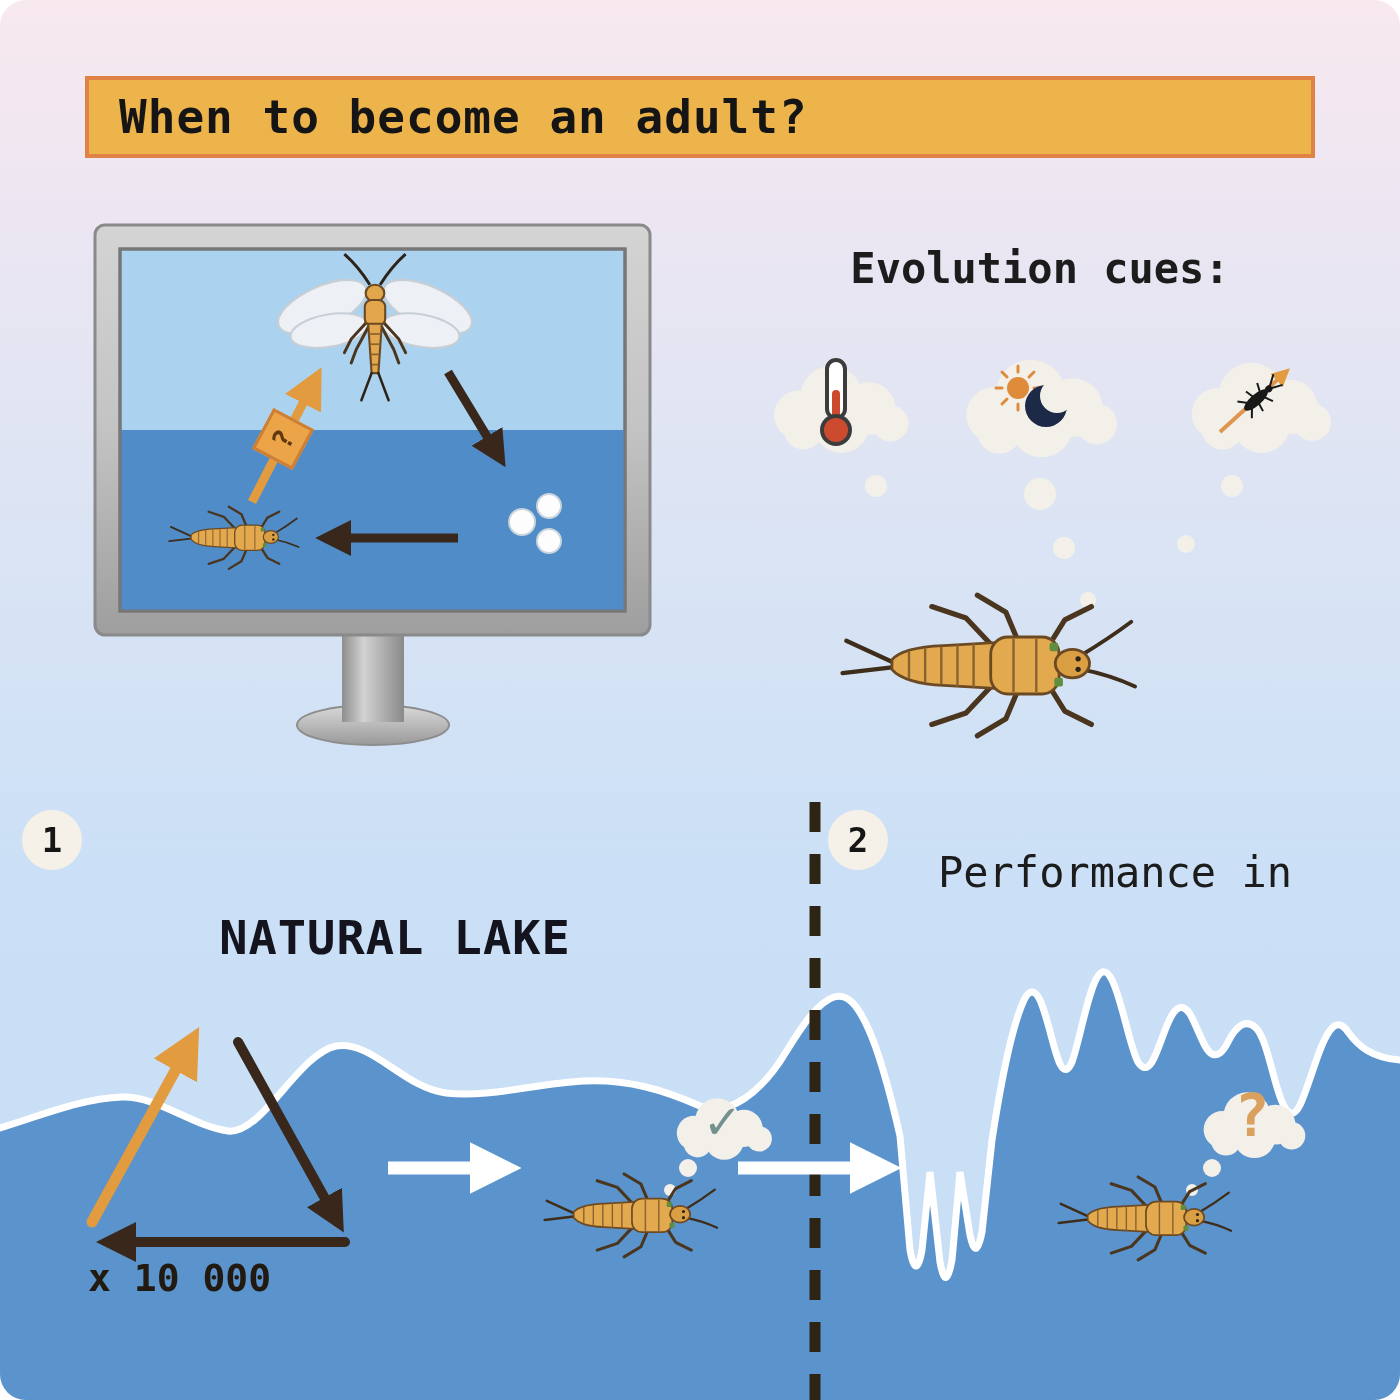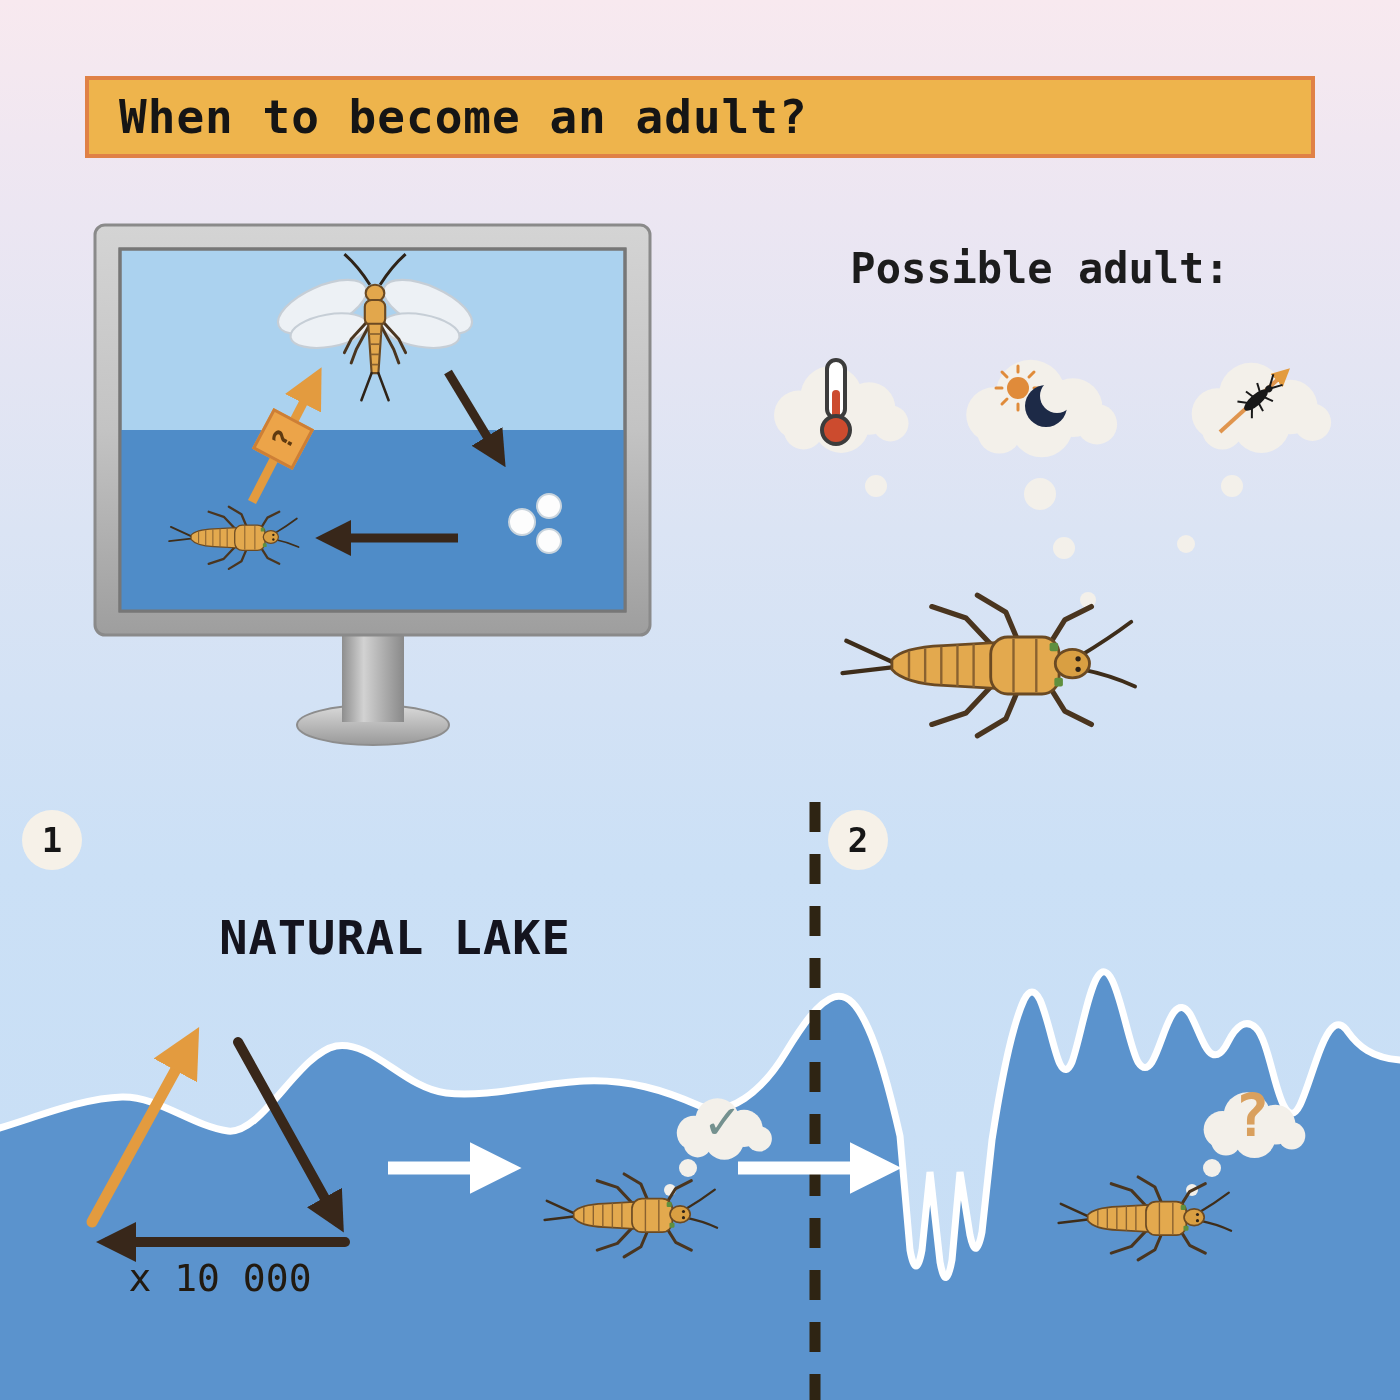--- a/index.html
+++ b/index.html
@@ -1,19 +1,19 @@
 <!DOCTYPE html>
 <html><head>
 <meta charset="utf-8">
 <style>
   * { margin:0; padding:0; box-sizing:border-box; }
   html,body { width:1400px; height:1400px; }
   body { font-family:"DejaVu Sans Mono","Liberation Mono",monospace; overflow:hidden; }
   .canvas { position:relative; width:1400px; height:1400px; overflow:hidden;
-    background:linear-gradient(180deg,#f8e9ef 0%, #ece6f2 15%, #dbe4f4 38%, #cbe0f6 62%, #c7def5 100%); }
+    background:linear-gradient(180deg,#f8e9ef 0%, #ece6f2 15%, #dbe4f4 38%, #cbe0f6 62%, #c7def5 100%);border-radius:26px; }
   .scene { position:absolute; left:0; top:0; }
 
   .banner { position:absolute; left:85px; top:76px; width:1230px; height:82px;
     background:#eeb44c; border:4px solid #e08146; display:flex; align-items:center; padding-left:30px; }
   .banner-title { font-size:46px; font-weight:bold; color:#151515; letter-spacing:1px; }
 
   .cues-label { position:absolute; left:780px; top:244px; width:520px; text-align:center;
     font-size:42px; font-weight:bold; color:#1c1c1c; }
 
   .badge { position:absolute; width:60px; height:60px; border-radius:50%; background:#f6f1e8;
@@ -21,22 +21,22 @@
   #badge-1 { left:22px;  top:810px; }
   #badge-2 { left:828px; top:810px; }
 
   .sec-line1 { position:absolute; font-size:42px; color:#1c1c1c; text-align:center; }
   .sec-line2 { position:absolute; font-size:47px; font-weight:bold; color:#14141e; text-align:center; letter-spacing:1px; }
   #left-line1  { left:95px;  top:848px; width:600px; }
   #left-line2  { left:95px;  top:910px; width:600px; }
   #right-line1 { left:845px; top:848px; width:540px; }
   #right-line2 { left:828px; top:912px; width:564px; font-size:44px; }
 
-  .multiplier { position:absolute; left:100px; top:1256px; width:240px; text-align:center;
-    font-size:38px; font-weight:normal; color:#221a10; }
+  .multiplier { position:absolute; left:88px; top:1256px; width:240px; text-align:left;
+    font-size:38px; font-weight:bold; color:#221a10; }
 
   .q-box { position:absolute; left:260px; top:416px; width:46px; height:46px;
     background:#eca449; border:3px solid #cd7f36; transform:rotate(-62deg);
     display:flex; align-items:center; justify-content:center; }
   .q-box span { font-size:28px; font-weight:bold; color:#5f3a10; }
 
   .thought-mark { position:absolute; display:flex; align-items:center; justify-content:center; font-weight:bold; }
   #check-mark    { left:680px;  top:1082px; width:84px; height:76px; font-size:54px; color:#74918f; }
   #question-mark { left:1210px; top:1076px; width:84px; height:80px; font-size:58px; color:#d9a05e; }
 </style>
@@ -277,28 +277,29 @@
     </g>
 
     <use href="#larva" transform="translate(539,1165) scale(0.56)"></use>
     <use href="#larva" transform="translate(1053,1168) scale(0.56)"></use>
   </svg>
 
   <div class="banner">
     <span class="banner-title">When to become an adult?</span>
   </div>
 
-  <div class="cues-label">Possible adult:</div>
+  <div class="cues-label">Evolution cues:</div>
 
   <div class="q-box">
     <span>?</span>
   </div>
 
   <div class="badge" id="badge-1">1</div>
   <div class="badge" id="badge-2">2</div>
 
   <div class="sec-line2" id="left-line2">NATURAL LAKE</div>
+  <div class="sec-line1" id="right-line1">Performance in</div>
 
   <div class="multiplier">x 10 000</div>
 
   <div class="thought-mark" id="check-mark">✓</div>
   <div class="thought-mark" id="question-mark">?</div>
 </div>
 
 </body></html>

